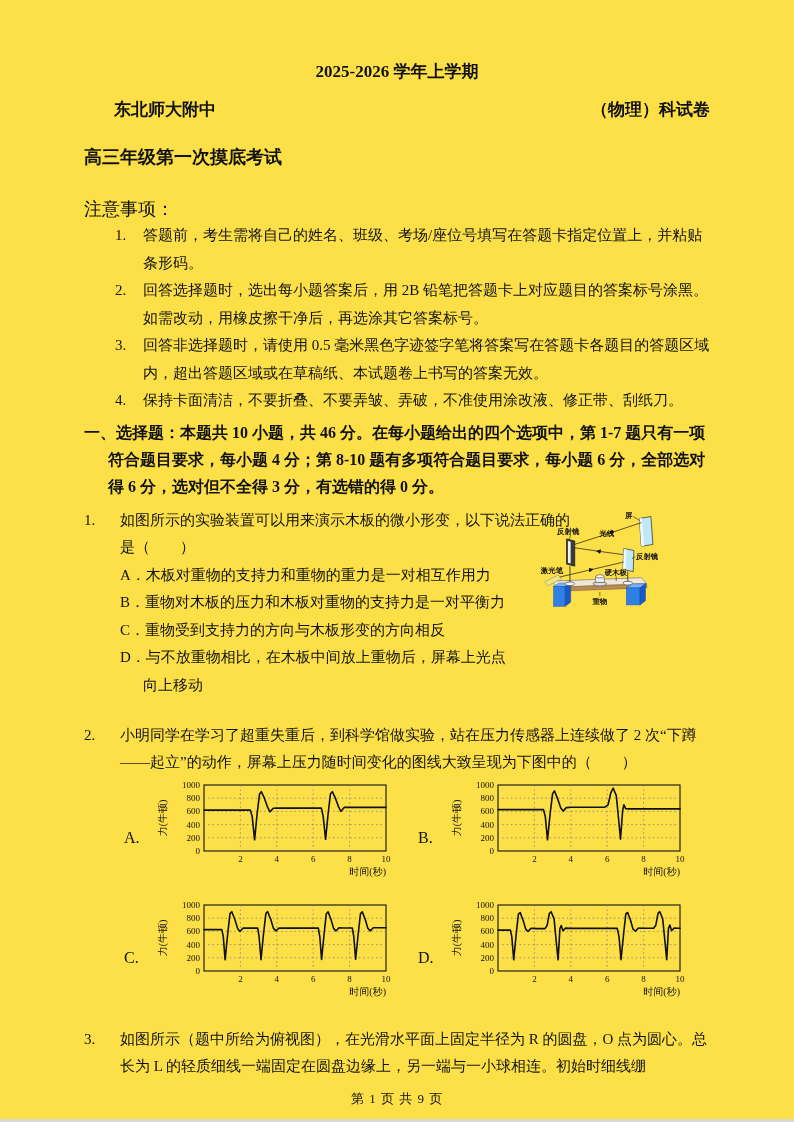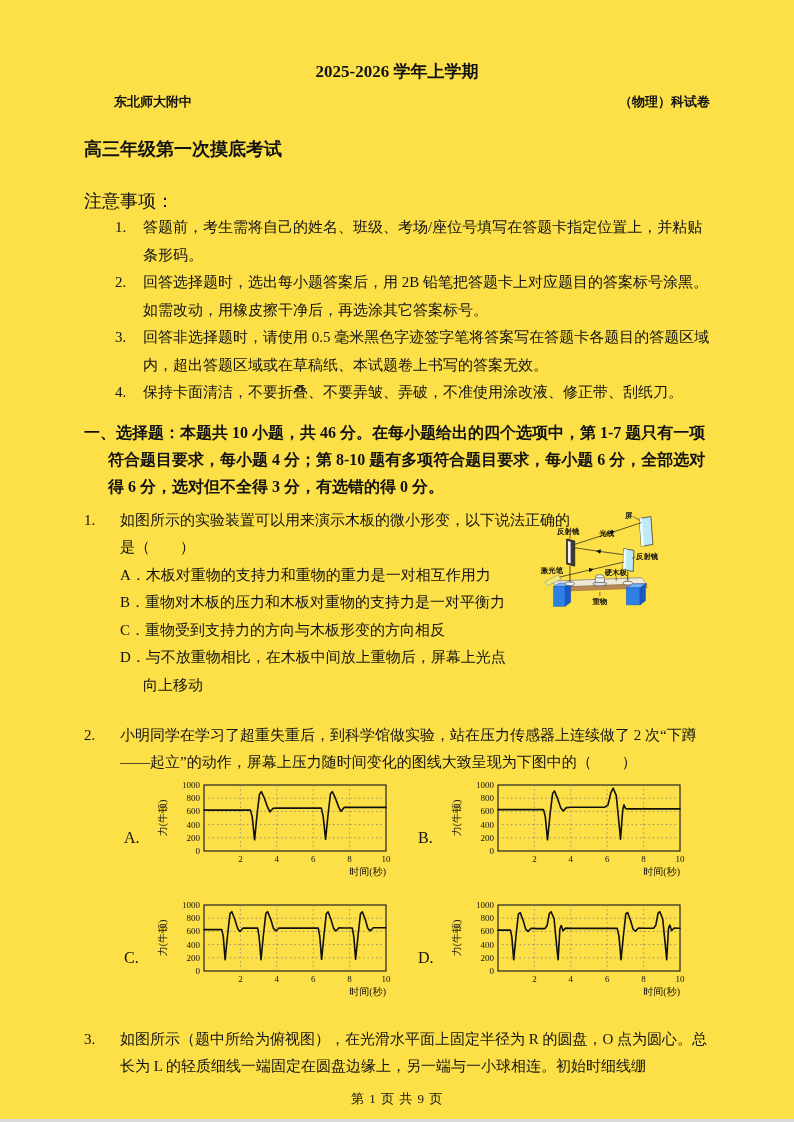--- a/index.html
+++ b/index.html
@@ -1,29 +1,29 @@
 <!DOCTYPE html>
 <html><head>
 <meta charset="utf-8">
 <style>
   html,body{margin:0;padding:0;background:#ffffff;}
   body{width:794px;height:1122px;font-family:"Liberation Serif","DejaVu Serif",serif;color:#111;}
   .page{position:relative;width:794px;height:1122px;background:#fde047;overflow:hidden;}
   .content{padding:60px 84px 0 84px;}
 
   .title1{text-align:center;font-weight:bold;font-size:17px;line-height:24px;}
-  .row2{display:flex;justify-content:space-between;font-weight:bold;font-size:13px;line-height:24px;margin-top:6px;padding-left:30px;}
+  .row2{display:flex;justify-content:space-between;font-weight:bold;font-size:17px;line-height:24px;margin-top:14px;padding-left:30px;}
   .exam-title{text-align:left;font-weight:bold;font-size:18px;line-height:26px;margin-top:22px;}
 
   .notice-title{font-size:18px;line-height:26px;margin-top:26px;}
   .notice-item{display:flex;margin-left:31px;font-size:15px;line-height:27.5px;}
   .n-num{width:28px;flex:0 0 28px;}
   .n-text{flex:1;}
 
-  .section-head{margin-top:12px;font-weight:bold;font-size:16px;line-height:27px;padding-left:24px;text-indent:-24px;}
+  .section-head{margin-top:4px;font-weight:bold;font-size:16px;line-height:27px;padding-left:24px;text-indent:-24px;}
 
   .question{position:relative;font-size:15px;line-height:27.5px;}
   .q1{margin-top:7px;min-height:196px;}
   .q-para{padding-left:36px;text-indent:-36px;}
   .q1 .q-para,.q1 .q-option{width:452px;}
   .q-num{display:inline-block;width:36px;text-indent:0;}
   .q-option{margin-left:36px;padding-left:23px;text-indent:-23px;}
   .q-option-cont{margin-left:59px;}
   .fig1{position:absolute;right:2px;top:2px;width:170px;height:117px;}
 

